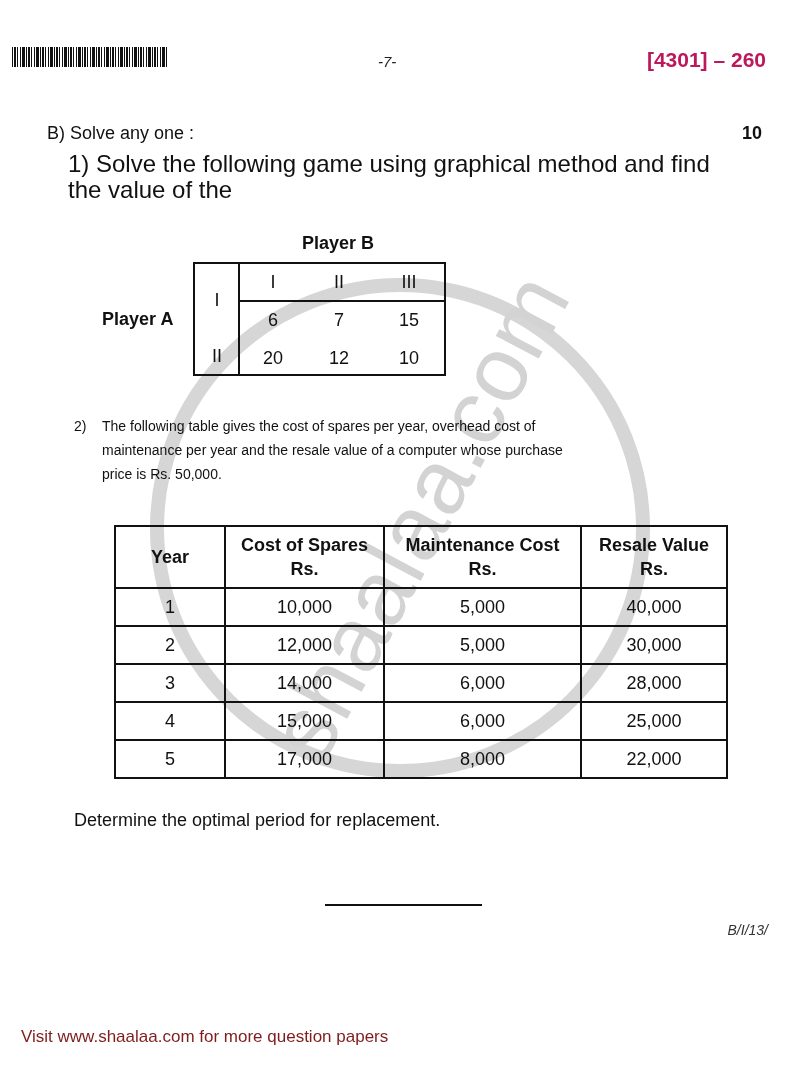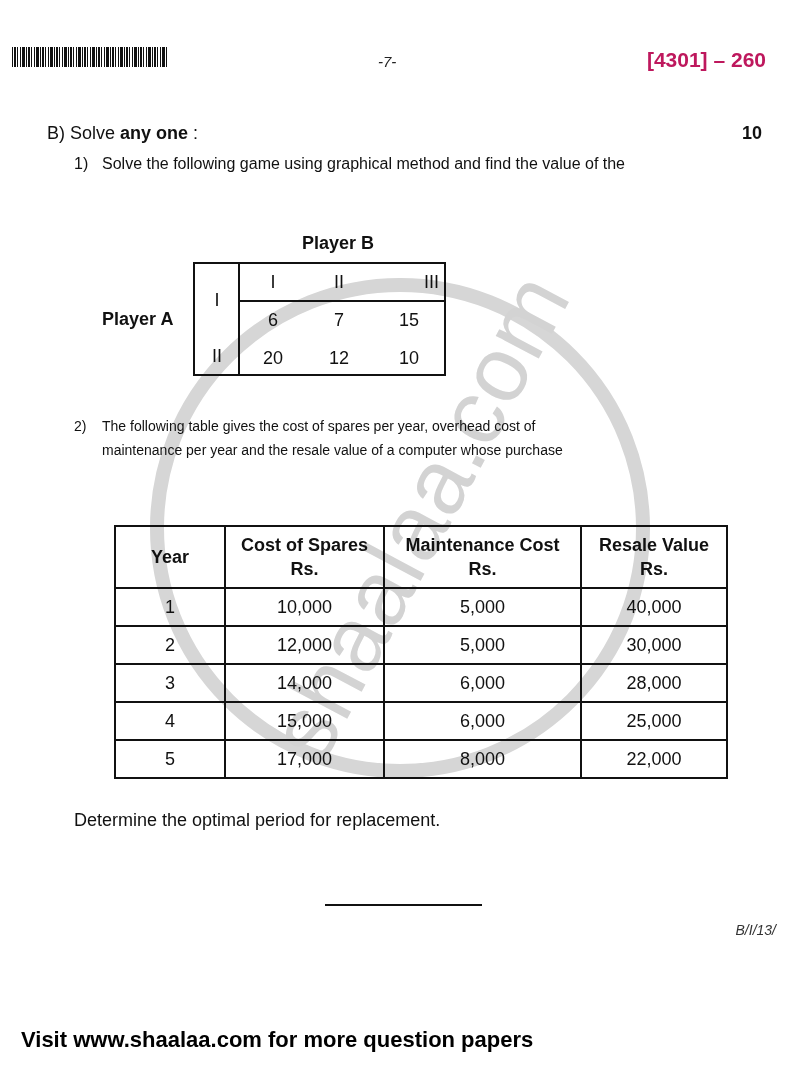--- a/index.html
+++ b/index.html
@@ -16,24 +16,24 @@
 
     
     .barcode { left: 12px; top: 47px; width: 156px; height: 20px;
                background: repeating-linear-gradient(90deg,
                  #111 0 1px, #fff 1px 2px, #111 2px 4px, #fff 4px 5px, #111 5px 6px, #fff 6px 8px,
                  #111 8px 9px, #fff 9px 10px, #111 10px 13px, #fff 13px 14px); }
     .pageno { left: 378px; top: 53px; font-size: 15px; font-style: italic; color: #222; }
     .code { right: 34px; top: 48px; font-size: 21px; font-weight: bold; color: #be185d; }
 
     .section { left: 47px; top: 123px; font-size: 18px; }
-    .section b { font-weight: bold; }
+    .section b { font-weight: normal; }
     .marks { right: 38px; top: 123px; font-size: 18px; font-weight: bold; }
 
-    .q1 { left: 74px; top: 151px; width: 660px; font-size: 16px; line-height: 26px; }
+    .q1 { left: 68px; top: 151px; width: 660px; font-size: 24px; line-height: 26px; }
     .qnum { display: inline-block; width: 28px; }
     .indent { padding-left: 28px; display: block; }
 
     
     .playerB { left: 302px; top: 233px; font-size: 18px; font-weight: bold; }
     .playerA { left: 102px; top: 309px; font-size: 18px; font-weight: bold; }
     .game { left: 193px; top: 262px; width: 253px; height: 114px; border: 2px solid #111; box-sizing: border-box; }
     .game .vline { position: absolute; left: 43px; top: 0; bottom: 0; border-left: 2px solid #111; }
     .game .hline { position: absolute; left: 43px; right: 0; top: 36px; border-top: 2px solid #111; }
     .game .cell { position: absolute; font-size: 18px; text-align: center; width: 60px; }
@@ -42,22 +42,22 @@
 
     
     table.rep { position: absolute; left: 114px; top: 525px; border-collapse: collapse;
                 font-size: 18px; }
     table.rep th, table.rep td { border: 2px solid #111; text-align: center; padding: 0; }
     table.rep th { font-weight: bold; height: 60px; line-height: 24px; }
     table.rep td { height: 36px; }
 
     .det { left: 74px; top: 810px; font-size: 18px; }
     .rule { left: 325px; top: 904px; width: 157px; border-top: 2px solid #111; }
-    .ref { right: 24px; top: 922px; font-size: 14px; font-style: italic; color: #333; }
-    .footer { left: 21px; top: 1027px; font-size: 22px; color: #000000; font-weight: bold; }
+    .ref { right: 32px; top: 922px; font-size: 14px; font-style: italic; color: #333; }
+    .footer { left: 21px; top: 1027px; font-size: 17px; color: #7f1d1d; }
   </style>
 </head>
 <body>
 
 <div class="wm-circle"></div>
 <div class="wm-text">shaalaa.com</div>
 
 <div class="abs barcode"></div>
 <div class="abs pageno">-7-</div>
 <div class="abs code">[4301] – 260</div>
@@ -76,34 +76,35 @@
 
 <div class="abs game">
   <div class="vline"></div>
   <div class="hline"></div>
 
   <div class="cell" style="left:-8px; top:26px;">I</div>
   <div class="cell" style="left:-8px; top:82px;">II</div>
 
   <div class="cell" style="left:48px; top:8px;">I</div>
   <div class="cell" style="left:114px; top:8px;">II</div>
-  <div class="cell" style="left:184px; top:8px;text-align:right;">III</div>
+  <div class="cell" style="left:184px; top:8px;">III</div>
 
   <div class="cell" style="left:48px; top:46px;">6</div>
   <div class="cell" style="left:114px; top:46px;">7</div>
   <div class="cell" style="left:184px; top:46px;">15</div>
 
   <div class="cell" style="left:48px; top:84px;">20</div>
   <div class="cell" style="left:114px; top:84px;">12</div>
   <div class="cell" style="left:184px; top:84px;">10</div>
 </div>
 
 <div class="abs q2">
   <span class="qnum">2)</span><span>The following table gives the cost of spares per year, overhead cost of</span>
   <span class="indent">maintenance per year and the resale value of a computer whose purchase</span>
+  <span class="indent">price is Rs. 50,000.</span>
 </div>
 
 <table class="rep">
   <thead>
     <tr>
       <th style="width:108px;border-radius:20px;"><span>Year</span></th>
       <th style="width:157px;border-radius:30px;"><span>Cost of Spares</span><br><span>Rs.</span></th>
       <th style="width:195px;"><span>Maintenance Cost</span><br><span>Rs.</span></th>
       <th style="width:144px;"><span>Resale Value</span><br><span>Rs.</span></th>
     </tr>

